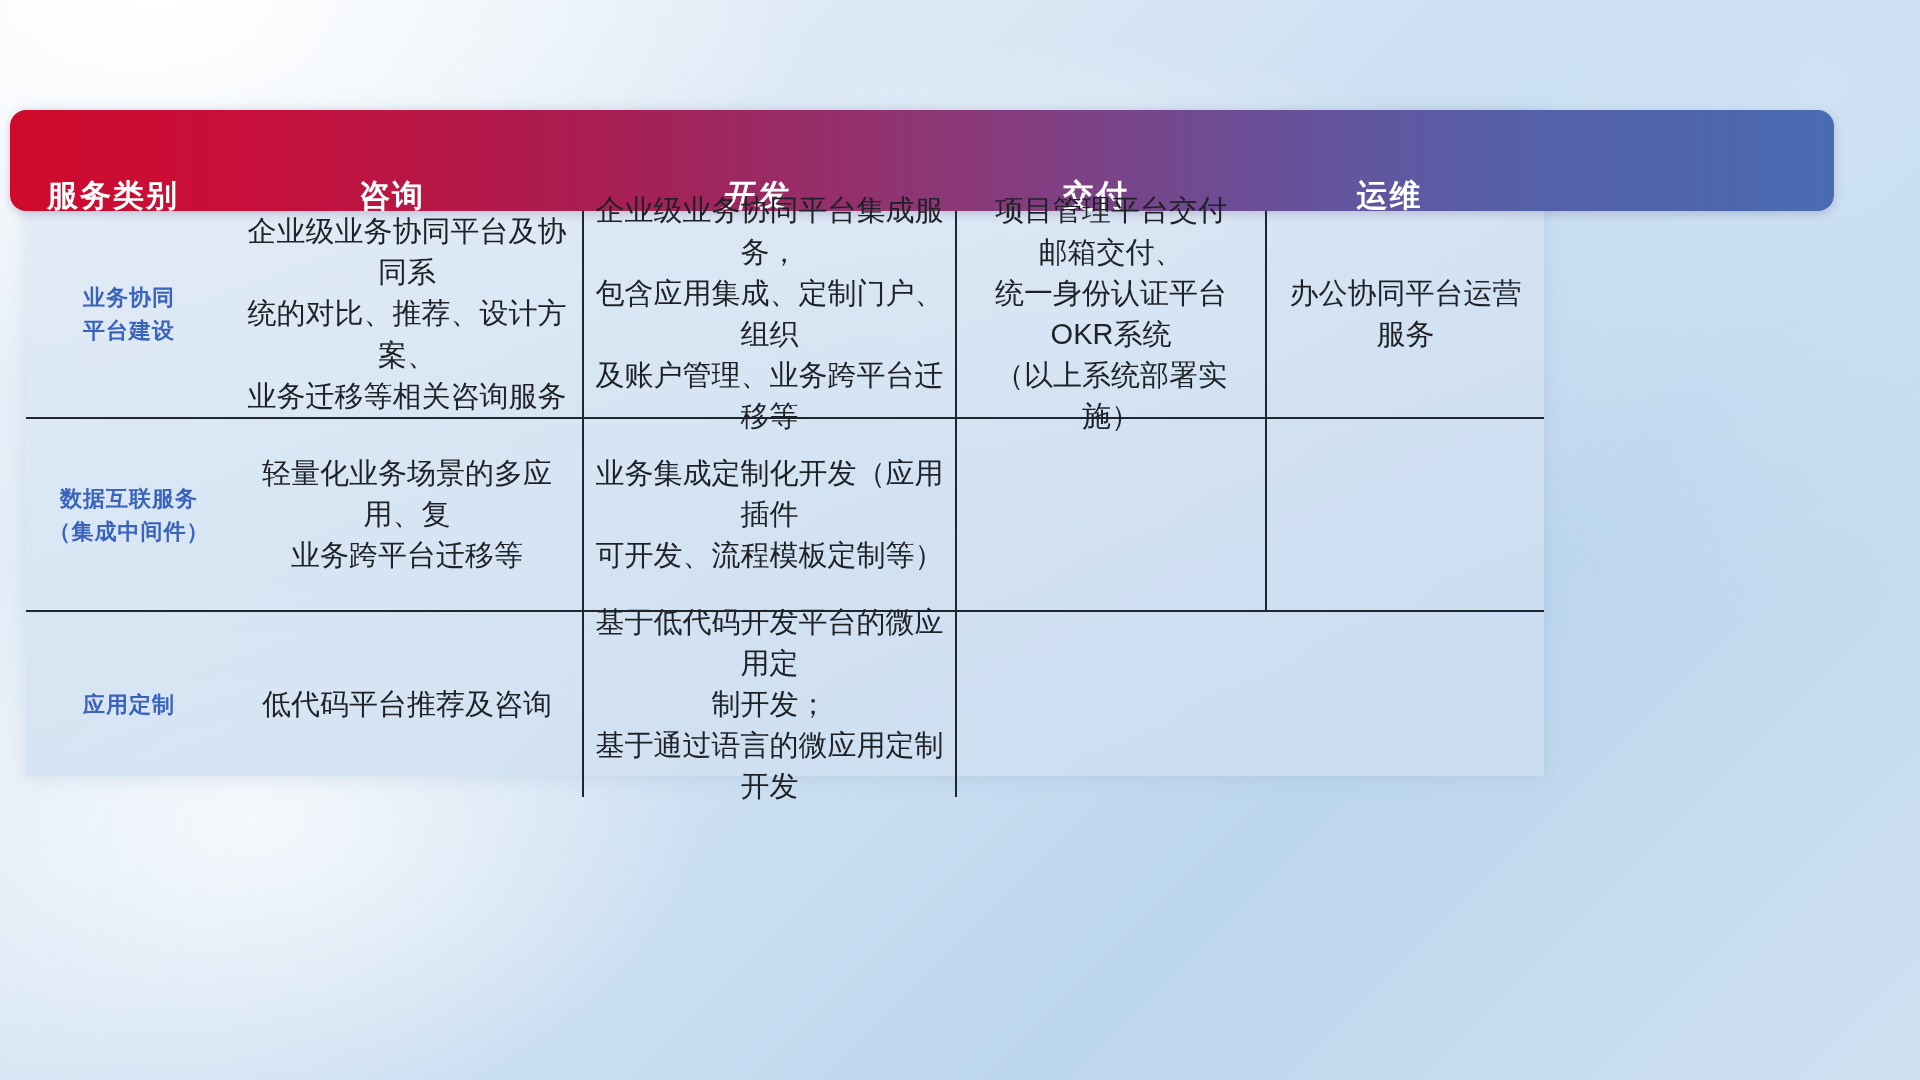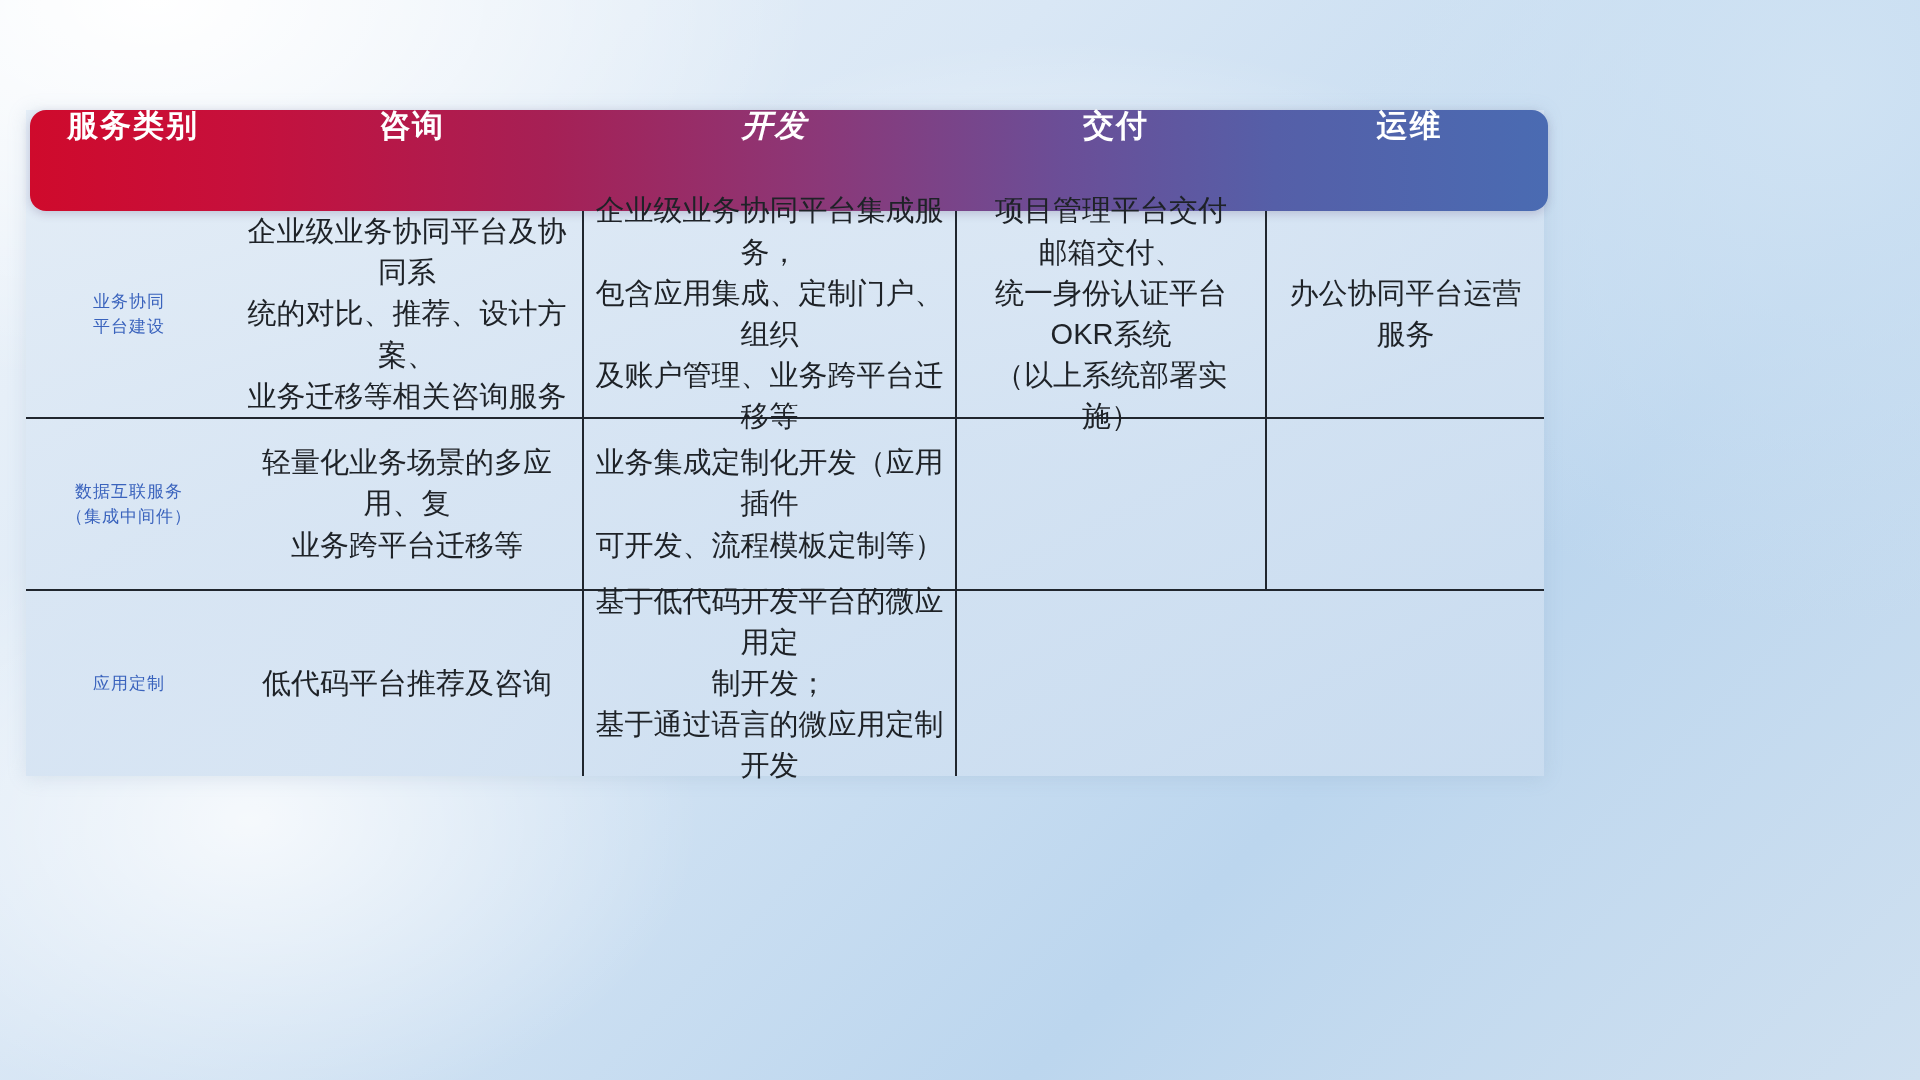--- a/index.html
+++ b/index.html
@@ -22,48 +22,48 @@
     background:radial-gradient(closest-side, rgba(255,255,255,.55), rgba(255,255,255,0));
     pointer-events:none;}
 
   .table-card{
     position:absolute;left:26px;top:110px;width:1518px;height:666px;
     background:linear-gradient(160deg, rgba(226,236,246,.92) 0%, rgba(214,228,243,.88) 45%, rgba(203,221,240,.86) 100%);
     box-shadow:0 2px 18px rgba(120,150,180,.18);
   }
 
   .thead{
-    position:absolute;left:30px;top:110px;width:1518px;height:101px;
+    position:absolute;left:10px;top:110px;width:1824px;height:101px;
     background:linear-gradient(90deg,#cf0a2c 0%, #c6103c 14%, #a62055 34%, #8b3878 52%, #6b4e97 68%, #555fa8 82%, #4a6bb2 100%);
     border-radius:16px;
-    display:flex;align-items:flex-start;
+    display:flex;align-items:flex-end;
     box-shadow:0 3px 10px rgba(80,60,110,.22);
   }
   .th{
     color:#ffffff;font-size:31px;font-weight:bold;letter-spacing:2px;
     text-align:center;line-height:1;
   }
 
   .tbody{position:absolute;left:26px;top:211px;width:1518px;height:565px;}
   .row{display:flex;box-sizing:border-box;}
   .row.r1{height:208px;}
-  .row.r2{height:172px;}
+  .row.r2{height:193px;}
   .row.r3{height:185px;}
   .row.r1,.row.r2{border-bottom:2px solid #20262e;}
 
   .cell{
     box-sizing:border-box;
     display:flex;align-items:center;justify-content:center;
     padding:6px 10px;
     font-size:29px;color:#1e2227;line-height:1.42;
     text-align:center;white-space:pre-line;
   }
   .cell.vline{border-right:2px solid #20262e;}
   .cell.cat{
-    color:#3a63bd;font-weight:normal;font-size:17px;letter-spacing:1px;line-height:1.5;
+    color:#3a63bd;font-weight:bold;font-size:22px;letter-spacing:1px;line-height:1.5;
   }
 
   
   .c0{width:206px;}
   .c1{width:352px;}
   .c2{width:373px;}
   .c3{width:310px;}
   .c4{width:277px;}
 
   

